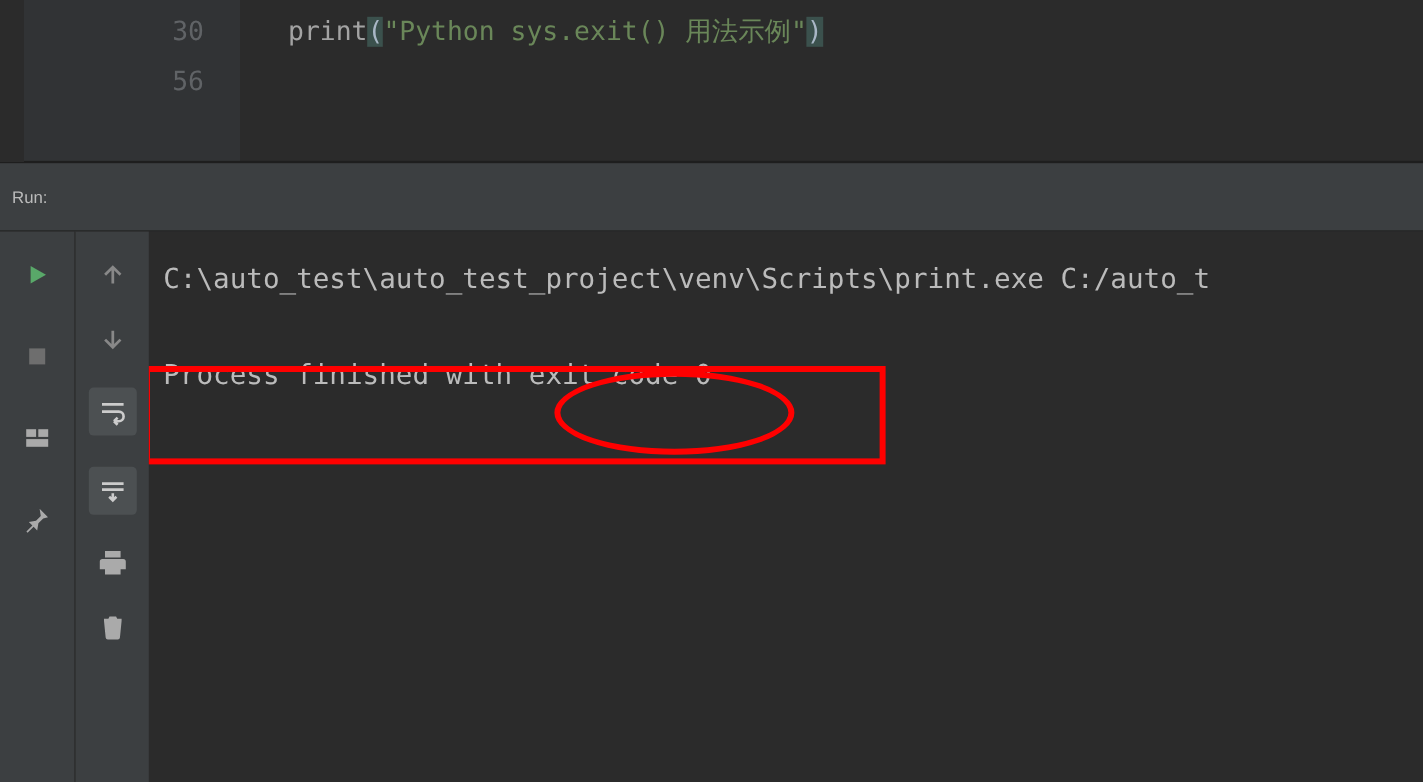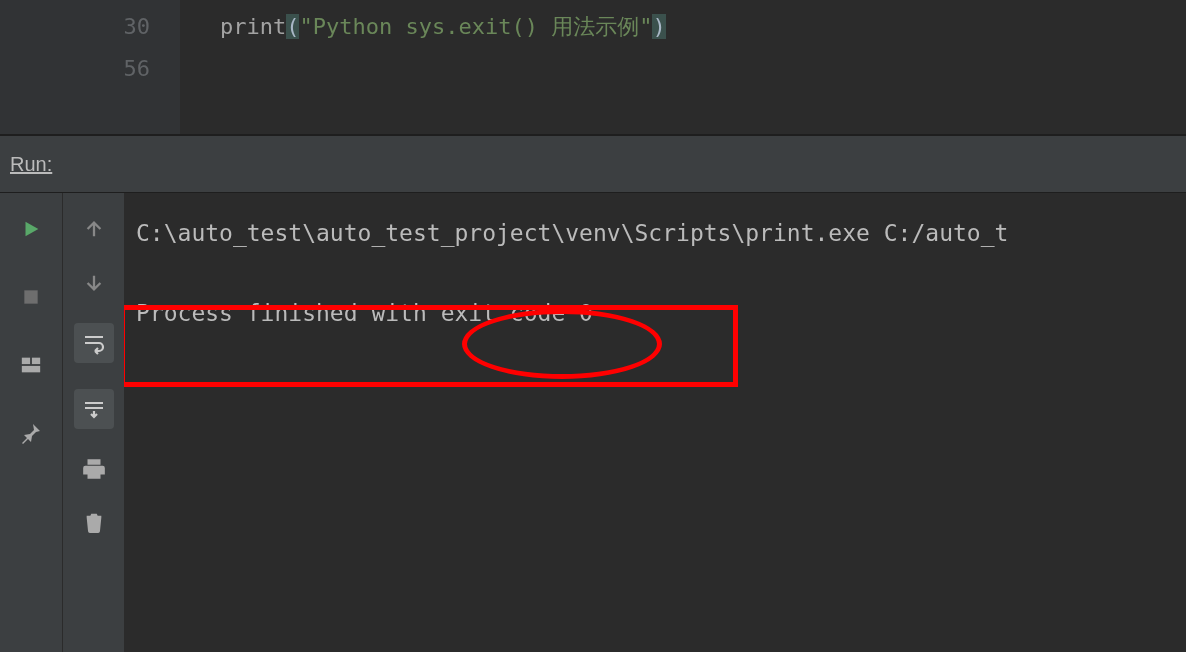--- a/index.html
+++ b/index.html
@@ -13,20 +13,21 @@
   display: flex;
   flex-direction: column;
 }
 
 
 .editor-area {
   display: flex;
   height: 135px;
   background: #2b2b2b;
   border-bottom: 1px solid #1e1e1e;
+  margin-left: 20px;
 }
 .gutter {
   width: 180px;
   background: #313335;
   color: #606366;
   text-align: right;
   padding-right: 30px;
   padding-top: 6px;
   font-size: 22px;
   line-height: 42px;
@@ -47,24 +48,23 @@
   height: 58px;
   background: #3c3f41;
   border-top: 1px solid #1e1e1e;
   border-bottom: 1px solid #1e1e1e;
   display: flex;
   align-items: center;
   font-family: "Segoe UI", Arial, sans-serif;
 }
 .run-label {
   color: #bbbbbb;
-  font-size: 20px;
+  font-size: 14px;
   padding-left: 10px;
   padding-right: 30px;
-  text-decoration: underline;
 }
 .run-tab {
   display: flex;
   align-items: center;
   height: 100%;
   padding: 0 16px;
   border-bottom: 4px solid #4a88c7;
   color: #bbbbbb;
   font-size: 22px;
   gap: 10px;

